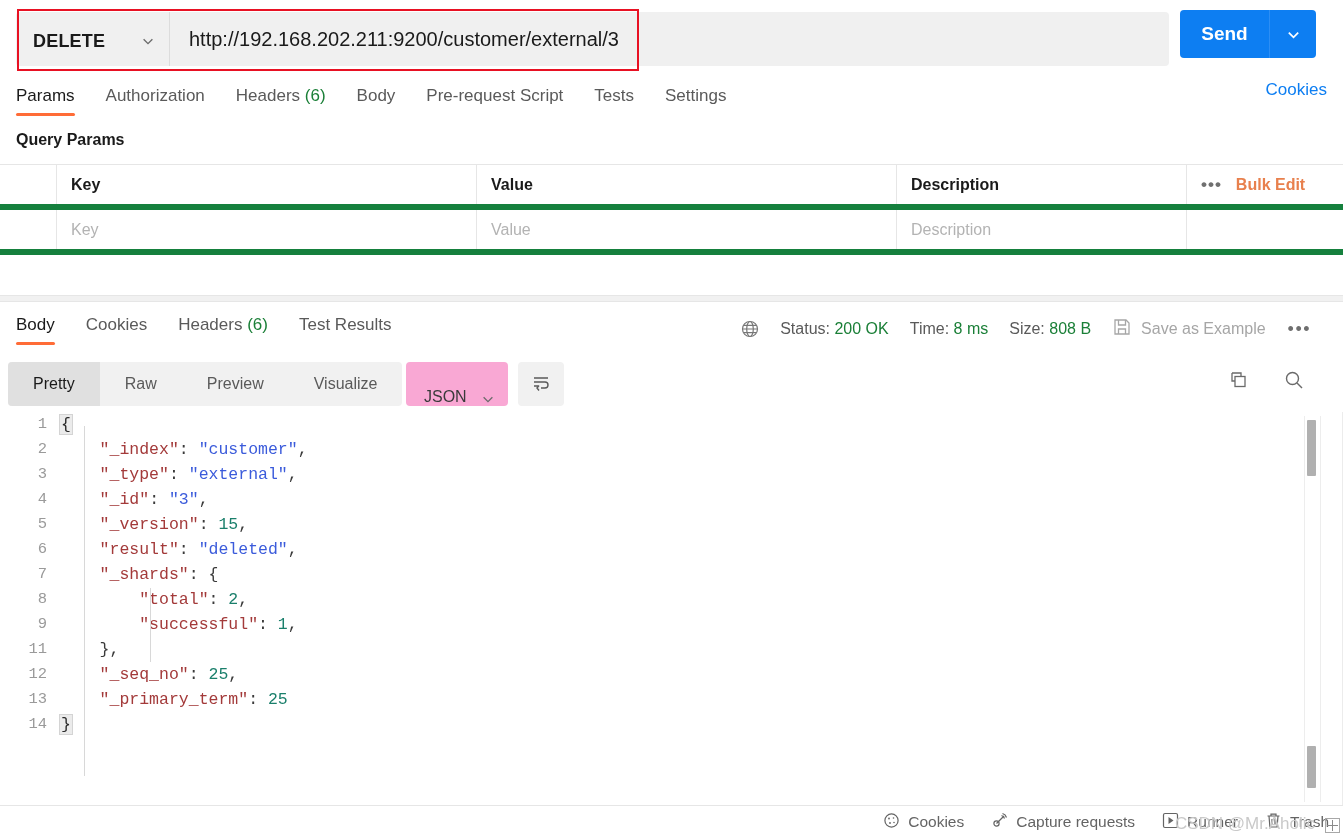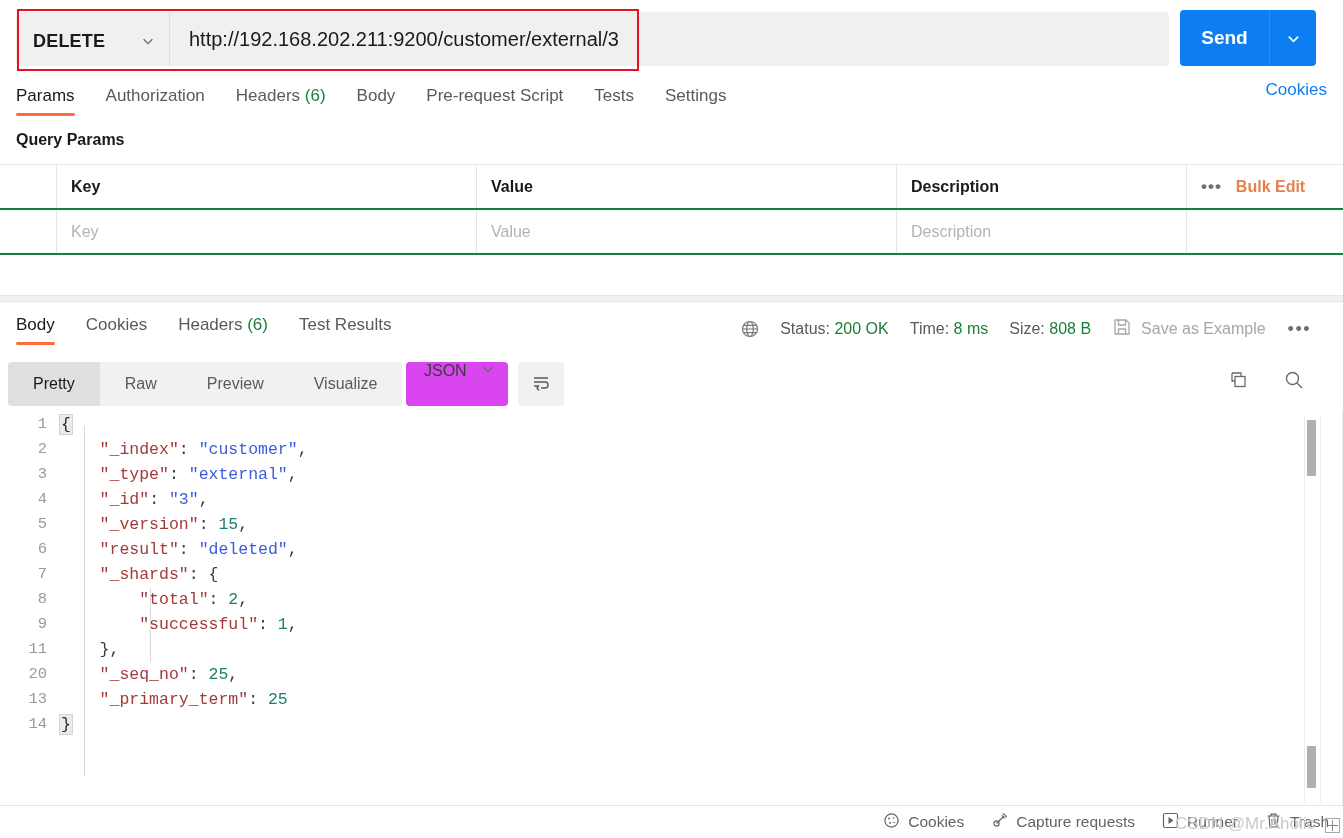--- a/index.html
+++ b/index.html
@@ -45,21 +45,21 @@
     color: #6b6b6b;
   }
   .chev svg { display: block; width: 14px; height: 14px; }
   .url-text {
     padding-left: 19px;
     font-size: 20px; color: #1a1a1a;
     white-space: nowrap;
   }
   .send-group {
     position: absolute; left: 1180px; top: 10px;
-    display: flex; height: 56px;
+    display: flex; height: 48px;
     background: #0d7ef2; border-radius: 4px; overflow: hidden;
   }
   .send-btn {
     width: 90px; display: flex; align-items: center; justify-content: center;
     color: #fff; font-size: 19px; font-weight: 700;
     border-right: 1px solid #2c8ef5;
     cursor: pointer;
   }
   .send-caret {
     width: 46px; display: flex; align-items: center; justify-content: center;
@@ -98,21 +98,21 @@
   }
 
   
   .ptable {
     position: absolute; left: 0; top: 164px;
     width: 1343px;
     border-top: 1px solid #e6e6e6;
   }
   .prow {
     display: flex; height: 45px;
-    border-bottom: 2px solid #15803d;
+    border-bottom: 6px solid #15803d;
   }
   .pcell {
     display: flex; align-items: center;
     border-right: 1px solid #e6e6e6;
     padding: 0 14px;
     font-size: 16px;
     overflow: hidden; white-space: nowrap;
   }
   .c-check { width: 57px; padding: 0; }
   .c-key   { width: 420px; }
@@ -166,22 +166,22 @@
     background: #f1f1f1; border-radius: 4px; overflow: hidden;
   }
   .seg-item {
     display: flex; align-items: center; justify-content: center;
     padding: 0 25px; font-size: 16px; color: #5a5a5a; cursor: pointer;
   }
   .seg-item.active { background: #e0e0e0; color: #1a1a1a; }
   .fmt-select {
     position: absolute; left: 406px; top: 0;
     height: 44px; width: 102px;
-    background: #d946ef; border-radius: 4px;
-    display: flex; align-items: flex-start; justify-content: space-between;
+    background: #f9a8d4; border-radius: 4px;
+    display: flex; align-items: flex-end; justify-content: space-between;
     padding: 0 13px 0 18px; font-size: 16px; color: #3a3a3a; cursor: pointer;
   }
   .wrap-btn {
     position: absolute; left: 518px; top: 0;
     width: 46px; height: 44px;
     background: #f1f1f1; border-radius: 4px;
     display: flex; align-items: center; justify-content: center;
     cursor: pointer; color: #5a5a5a;
   }
   .right-tools {
@@ -461,21 +461,21 @@
       </div>
       <div class="code-line">
         <span class="ln">9</span>
         <span class="code-txt"><span class="k-pun">        </span><span class="k-key">"successful"</span><span class="k-pun">: </span><span class="k-num">1</span><span class="k-pun">,</span></span>
       </div>
       <div class="code-line">
         <span class="ln">11</span>
         <span class="code-txt"><span class="k-pun">    </span><span class="k-pun">}</span><span class="k-pun">,</span></span>
       </div>
       <div class="code-line">
-        <span class="ln">20</span>
+        <span class="ln">12</span>
         <span class="code-txt"><span class="k-pun">    </span><span class="k-key">"_seq_no"</span><span class="k-pun">: </span><span class="k-num">25</span><span class="k-pun">,</span></span>
       </div>
       <div class="code-line">
         <span class="ln">13</span>
         <span class="code-txt"><span class="k-pun">    </span><span class="k-key">"_primary_term"</span><span class="k-pun">: </span><span class="k-num">25</span></span>
       </div>
       <div class="code-line">
         <span class="ln">14</span>
         <span class="code-txt"><span class="fold">}</span></span>
       </div>

